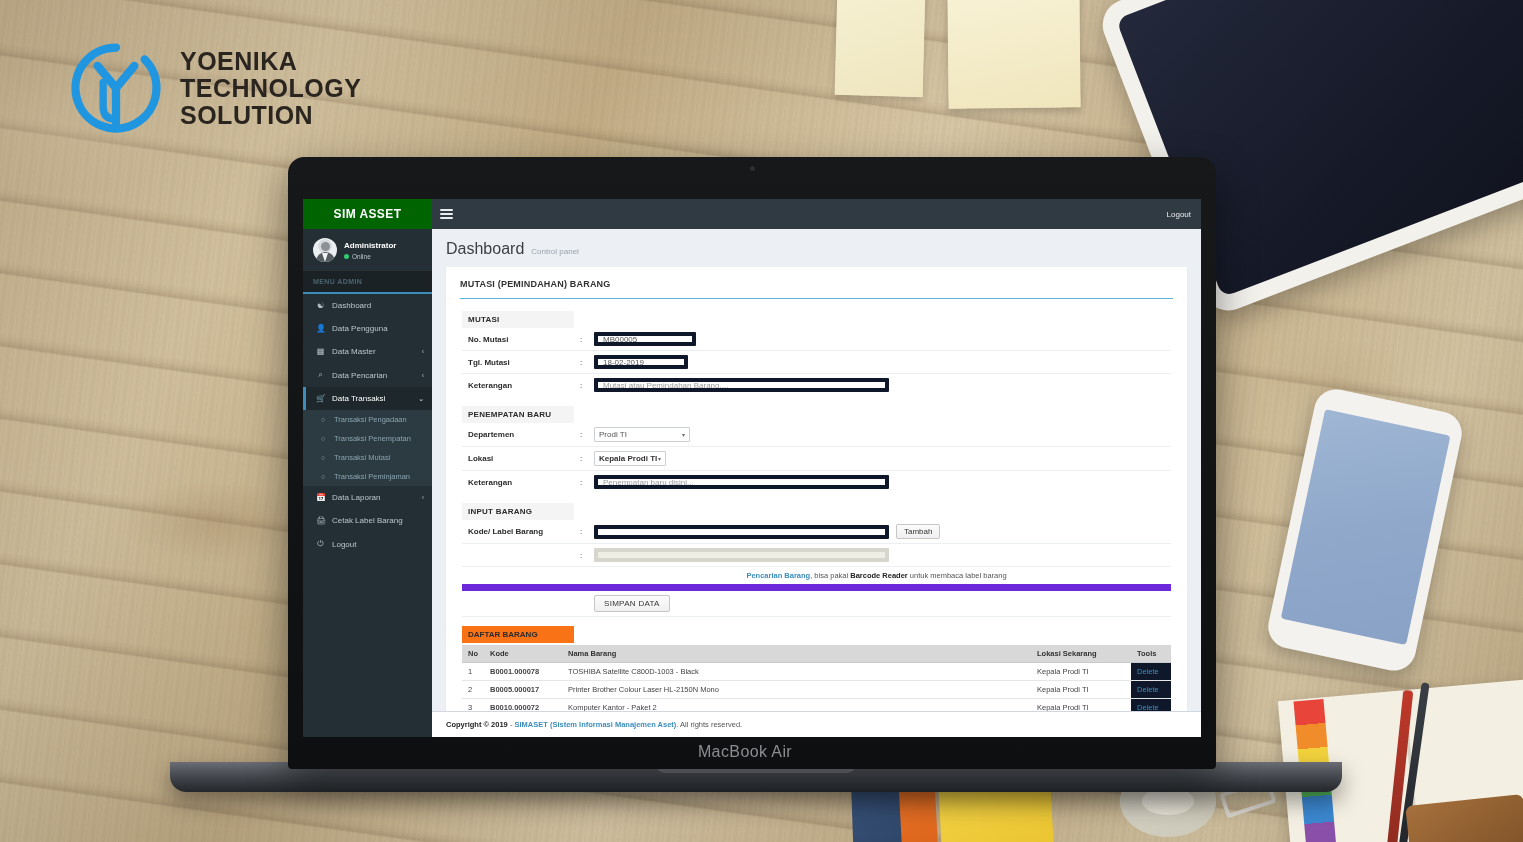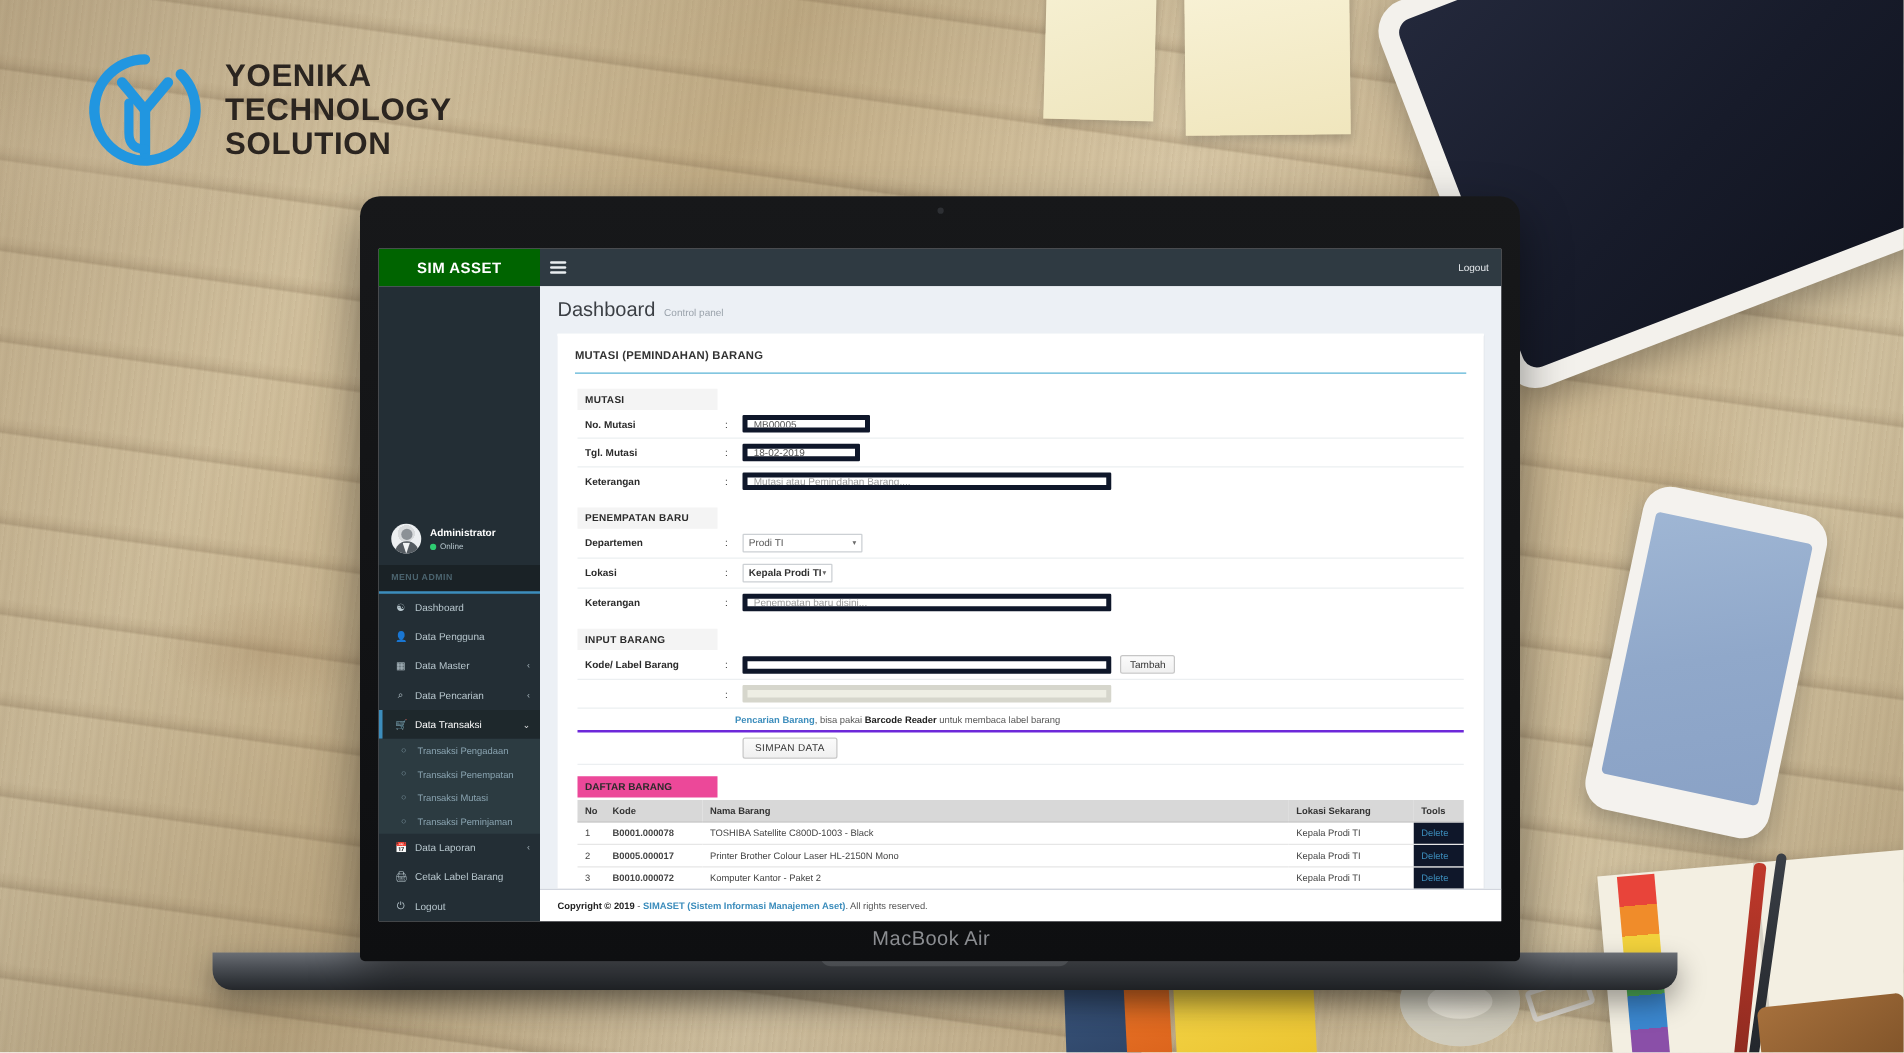--- a/index.html
+++ b/index.html
@@ -171,21 +171,21 @@
     flex: 1; background: #2f3a42; display: flex; align-items: center;
     justify-content: space-between; padding: 0 10px 0 8px;
   }
   #hamburger { width: 13px; display:flex; flex-direction:column; gap:2px; cursor:pointer; }
   #hamburger i { display:block; height:2px; background:#e9edf0; border-radius:1px; }
   #logout-link { color: #e7ebee; font-size: 8px; text-decoration: none; }
 
   
   #sidebar {
     width: 129px; flex: 0 0 129px; background: #232e35;
-    display: flex; flex-direction: column; overflow: hidden; justify-content: flex-end;
+    display: flex; flex-direction: column; overflow: hidden;
   }
   #user-panel { display: flex; align-items: center; gap: 7px; padding: 9px 8px 9px 10px; }
   #avatar {
     width: 24px; height: 24px; border-radius: 50%; flex: 0 0 24px;
     background: radial-gradient(circle at 50% 33%, #d8dbdd 0 34%, #eceff1 34% 100%);
     position: relative; overflow: hidden;
   }
   #avatar .head { position:absolute; left:50%; top:4px; width:9px; height:9px;
                   margin-left:-4.5px; border-radius:50%; background:#8b9196; }
   #avatar .body { position:absolute; left:50%; bottom:-1px; width:19px; height:11px;
@@ -272,27 +272,27 @@
   #sel-departemen { width: 96px; }
   #sel-lokasi { width: 72px; font-weight: 700; color: #333; }
 
   .btn {
     font-family: "Liberation Sans", sans-serif; font-size: 8px; color: #333;
     background: linear-gradient(180deg,#fbfbfb,#f0f0f0);
     border: 1px solid #c6c6c6; border-radius: 2px; padding: 2px 7px; cursor: pointer;
   }
   .btn-wide { padding: 3px 9px; letter-spacing: .3px; }
 
-  .helper { font-size: 7.5px; color: #555; padding: 4px 6px; border-bottom: 2px solid #6d28d9; }
+  .helper { font-size: 7.5px; color: #555; padding: 4px 6px; border-bottom: 7px solid #6d28d9; text-align: center; }
   .helper .lnk { color: #3c8dbc; font-weight: 700; }
   .helper b { color: #222; }
   .helper-indent { padding-left: 126px; }
 
   
-  #list-title { font-weight: 700; font-size: 8px; color: #2b2b2b; background: #ec4899;
+  #list-title { font-weight: 700; font-size: 8px; color: #2b2b2b; background: #f97316;
                 padding: 4px 6px; width: 112px; margin-top: 9px; }
   table.grid { width: 100%; border-collapse: collapse; margin-top: 2px; }
   table.grid th {
     background: #d8d8d8; color: #333; font-size: 7.5px; font-weight: 700;
     text-align: left; padding: 4px 6px; border-bottom: 1px solid #c9c9c9;
   }
   table.grid td {
     font-size: 7.5px; color: #444; padding: 4px 6px; border-bottom: 1px solid #e6e6e6;
   }
   td.c-no { width: 18px; }

